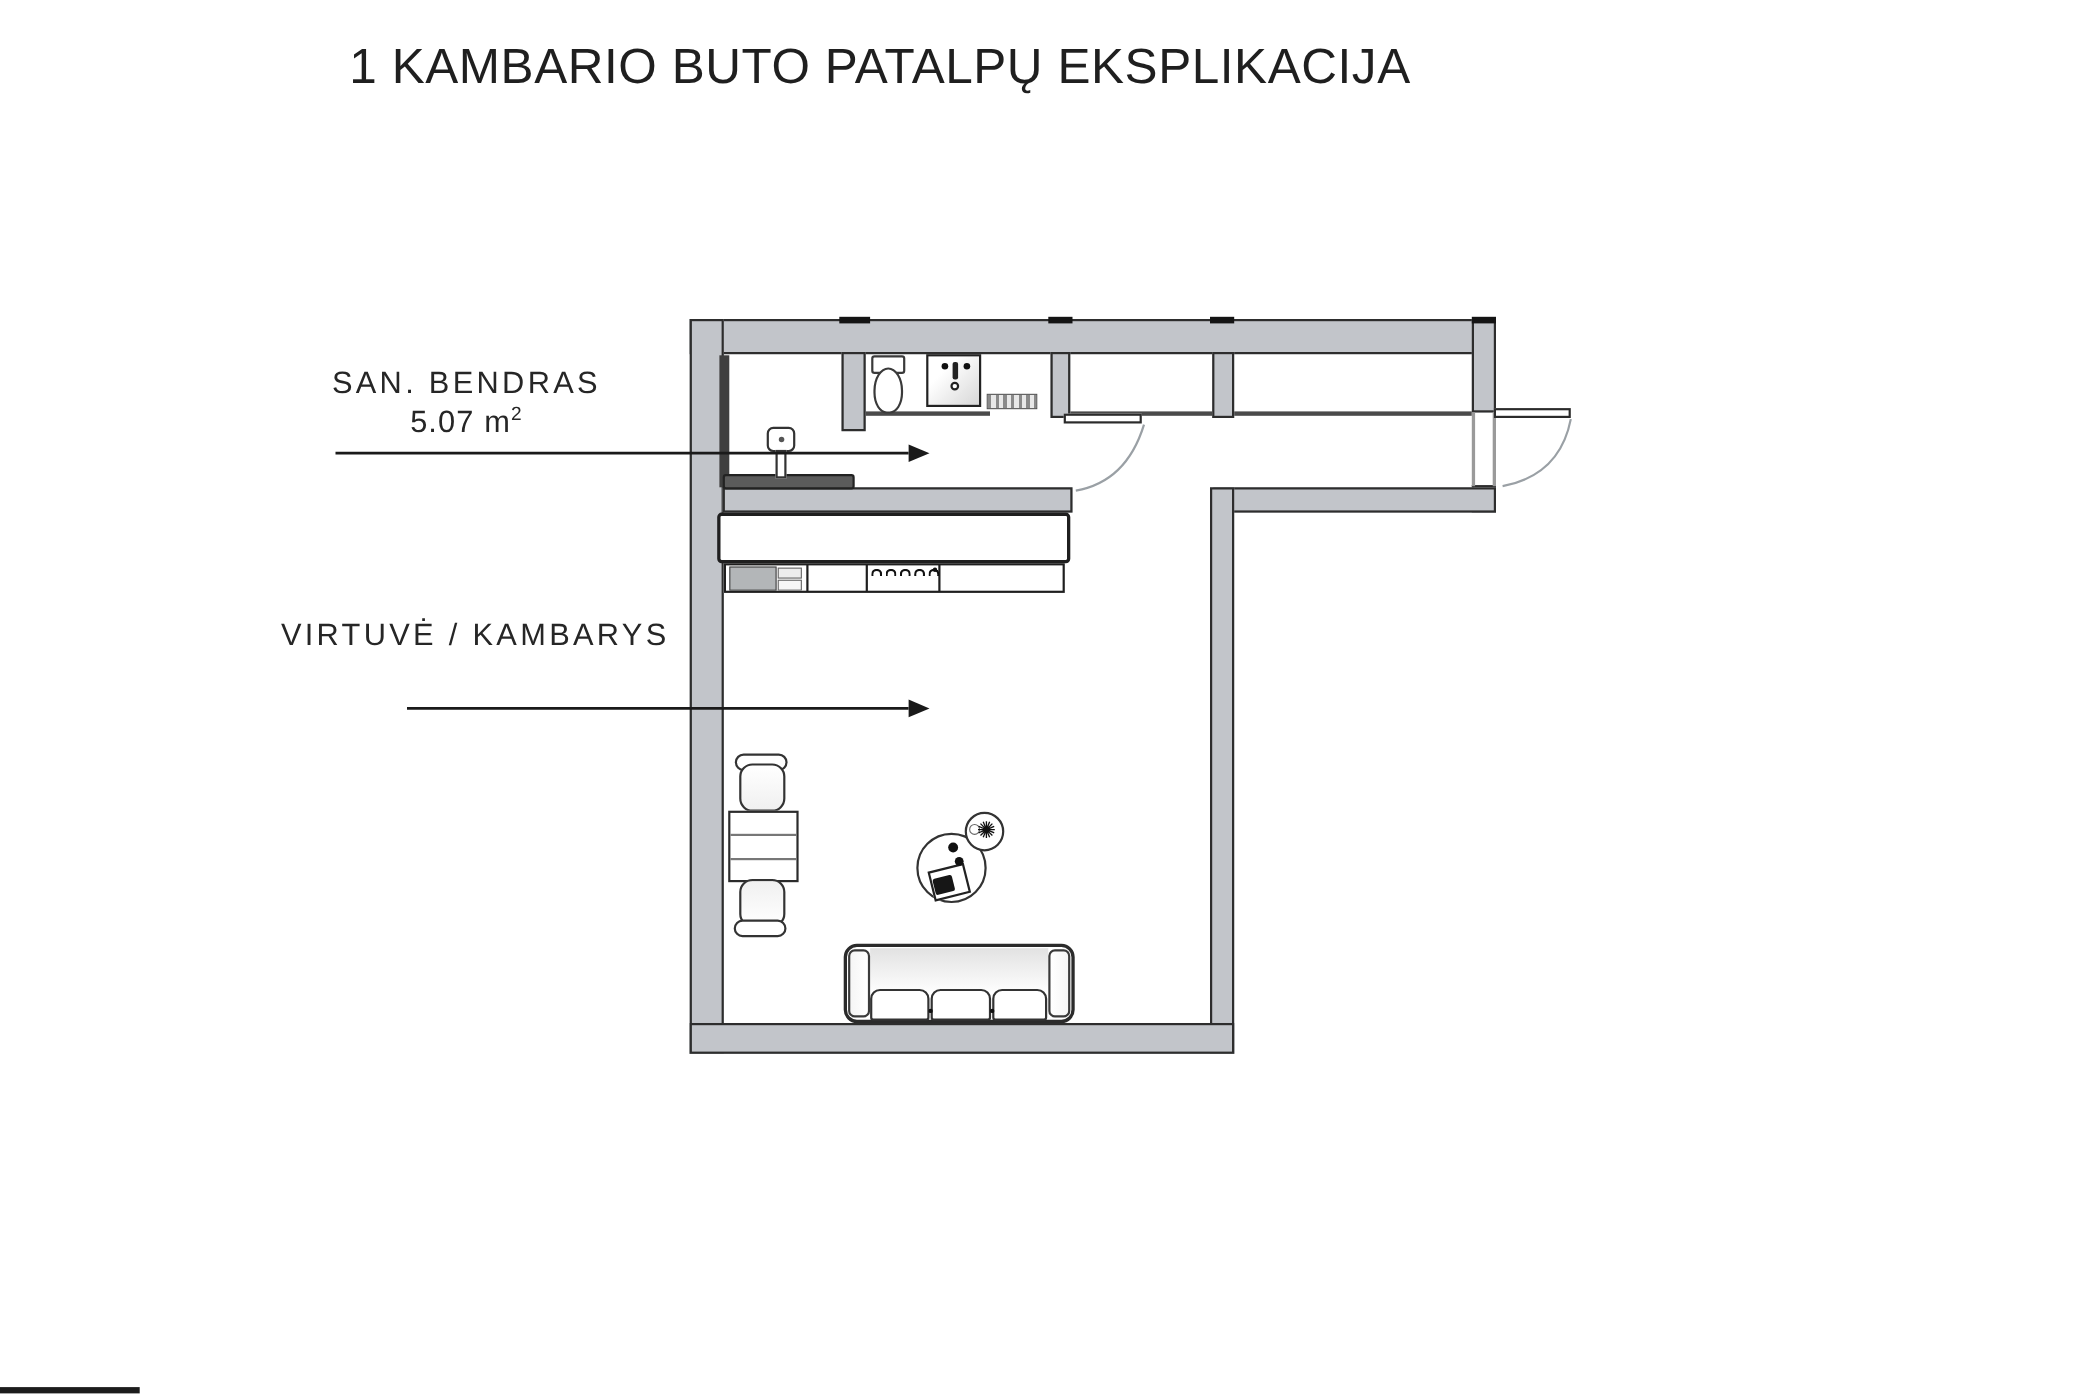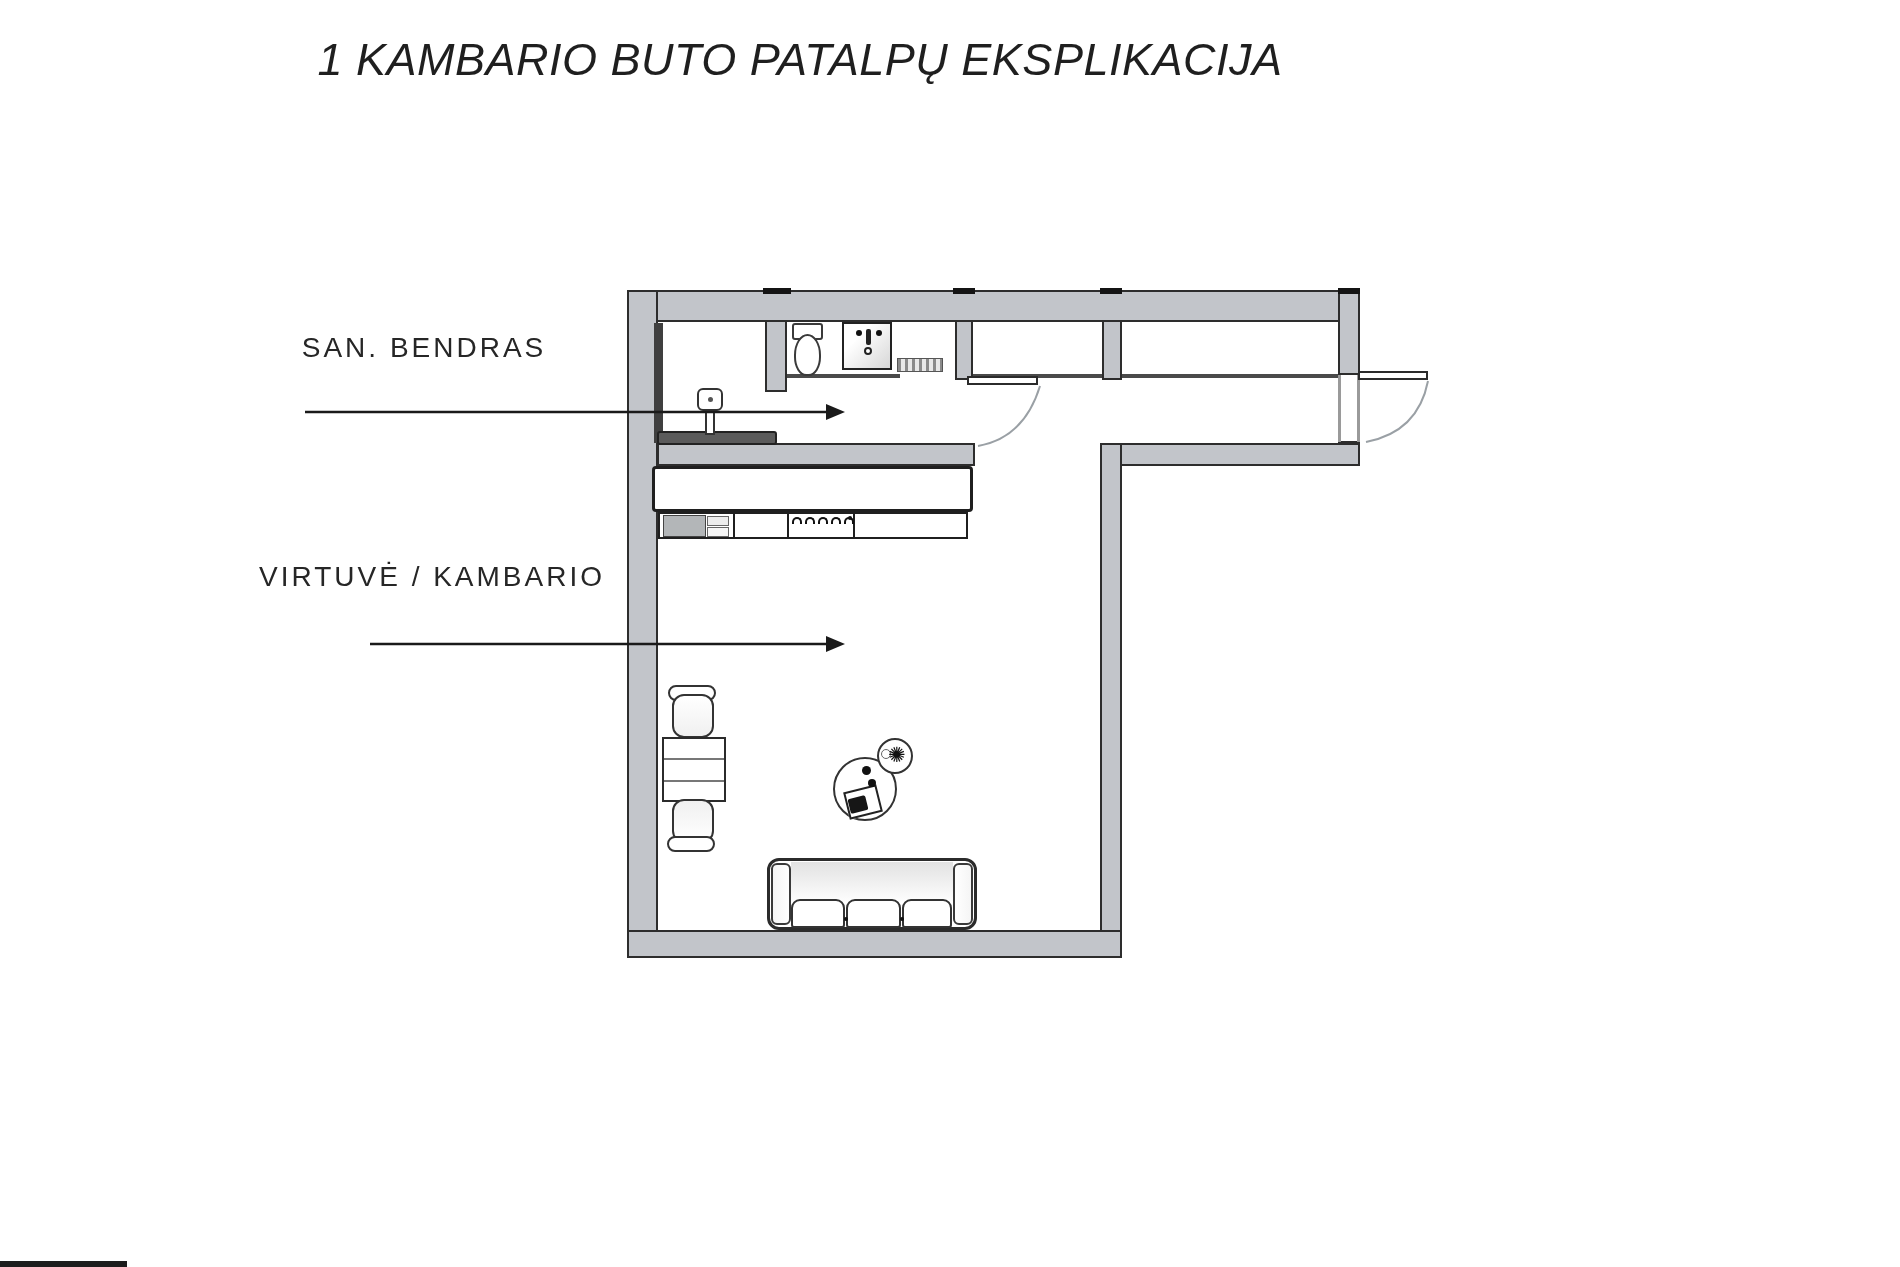--- a/index.html
+++ b/index.html
@@ -22,27 +22,30 @@
   .svgo{position:absolute;left:0;top:0;z-index:50;pointer-events:none;}
   .burners{position:absolute;display:flex;gap:3px;z-index:22;}
   .burner{width:10px;height:7px;border:2px solid #111;border-bottom:none;border-radius:6px 6px 0 0;box-sizing:border-box;}
   .glyph{position:absolute;z-index:23;color:#111;}
 </style>
 </head>
 <body>
 
 <div class="canvas">
 
-  <div class="hdr title" style="position:absolute;font-style:italic;">1 KAMBARIO BUTO PATALPŲ EKSPLIKACIJA</div>
+  <div class="hdr title" style="position:absolute;">1 KAMBARIO BUTO PATALPŲ EKSPLIKACIJA</div>
 
   <div class="lbl" style="left:274px;top:332px;width:300px;">
     <span>SAN. BENDRAS</span>
   </div>
+  <div class="lbl" style="left:274px;top:366px;width:300px;letter-spacing:1px;">
+    <span>5.07  m</span><sup>2</sup>
+  </div>
   <div class="lbl" style="left:232px;top:561px;width:400px;">
-    <span>VIRTUVĖ / KAMBARIO</span>
+    <span>VIRTUVĖ / KAMBARYS</span>
   </div>
 
   <div class="wall" style="left:627px;top:290px;width:733px;height:32px;"></div>
   <div class="wall" style="left:627px;top:290px;width:31px;height:668px;"></div>
   <div class="wall" style="left:1338px;top:290px;width:22px;height:85px;"></div>
   <div class="wall" style="left:1338px;top:441px;width:22px;height:25px;"></div>
   <div class="wall" style="left:657px;top:443px;width:318px;height:23px;"></div>
   <div class="wall" style="left:1103px;top:443px;width:257px;height:23px;"></div>
   <div class="wall" style="left:1100px;top:443px;width:22px;height:515px;"></div>
   <div class="wall" style="left:627px;top:930px;width:495px;height:28px;"></div>

